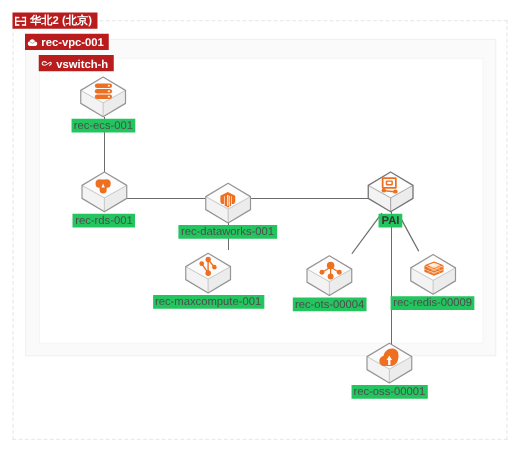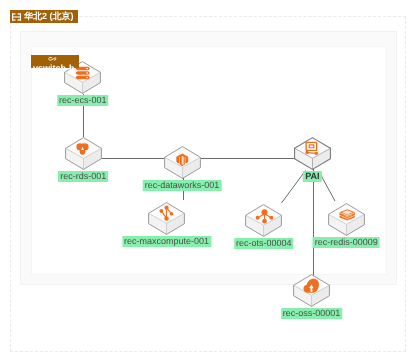--- a/index.html
+++ b/index.html
@@ -8,31 +8,31 @@
     -webkit-font-smoothing:antialiased;text-rendering:geometricPrecision;}
 
   .region-box{position:absolute;left:10px;top:16px;width:396px;height:336px;
     border:1px dashed #e8eaec;box-sizing:border-box;background:#ffffff;}
   .vpc-box{position:absolute;left:20px;top:31px;width:377px;height:254px;
     border:1px solid #f1f2f3;box-sizing:border-box;background:#fafafa;}
   .vsw-box{position:absolute;left:31px;top:46px;width:356px;height:229px;
     border:1px solid #f4f5f6;box-sizing:border-box;background:#ffffff;}
 
   .tab{position:absolute;display:flex;align-items:center;height:13px;
-    background:#a16207;color:#ffffff;font-size:9px;font-weight:bold;
+    background:#b91c1c;color:#ffffff;font-size:9px;font-weight:bold;
     padding:0 4px 0 2px;box-sizing:border-box;white-space:nowrap;}
   .tab .ticon{display:inline-block;margin-right:3px;flex:0 0 auto;line-height:0;}
   .tab svg{display:block;}
 
   .node{position:absolute;width:37px;height:33px;}
   .node svg.hex{position:absolute;left:0;top:0;overflow:visible;}
   .node svg.nicon{position:absolute;}
   .node .lbl{position:absolute;left:50%;transform:translateX(-50%);
     top:34px;font-size:9px;color:#4d4d4d;white-space:nowrap;line-height:11px;
-    background:#86efac;padding:0 2px;}
+    background:#22c55e;padding:0 2px;}
   .node.sel .lbl{font-weight:bold;color:#333333;}
   svg.edges{position:absolute;left:0;top:0;width:417px;height:364px;}
 </style>
 </head>
 <body>
 
 <div id="stage">
 
   <div class="region-box"></div>
   <div class="vpc-box"></div>
@@ -270,22 +270,35 @@
             <rect x="9.8" y="0.6" width="6.2" height="2.2"></rect>
         <rect x="0" y="11.2" width="6.2" height="2.2"></rect>
             <rect x="9.8" y="11.2" width="6.2" height="2.2"></rect>
         <rect x="0" y="6.0" width="16" height="2.0"></rect>
           </g>
         </svg>
     </span>
     <span>华北2 (北京)</span>
   </div>
 
-
-  <div class="tab" style="left:31px;top:55px;flex-direction:column;">
+  <div class="tab" style="left:20px;top:27px;">
+    <span class="ticon">
+      <svg viewBox="0 0 16 12" width="8" height="6">
+          <g fill="#ffffff">
+        <path d="M4.0 11.4 C1.8 11.4 0.2 9.8 0.2 7.9 C0.2 6.2 1.4 4.8 3.0 4.4 C3.4 2.2 5.3 0.6 7.6 0.6 C9.9 0.6 11.8 2.2 12.2 4.4 C14.2 4.6 15.8 6.1 15.8 8.0 C15.8 9.9 14.2 11.4 12.3 11.4 Z"></path>
+      </g>
+      <g fill="none" stroke="#595959" stroke-width="0.8" stroke-linecap="round">
+        <path d="M3.6 4.6 L8.0 7.3 L12.0 4.6"></path>
+      </g>
+        </svg>
+    </span>
+    <span>rec-vpc-001</span>
+  </div>
+
+  <div class="tab" style="left:31px;top:44px;">
     <span class="ticon">
       <svg viewBox="0 0 16 14" width="9" height="8">
           <g fill="none" stroke="#ffffff" stroke-width="1.5" stroke-linecap="round" stroke-linejoin="round">
         <path d="M7.2 5.0 C4.6 3.1 1.2 4.0 1.2 6.5 C1.2 9.0 4.4 9.9 7.2 8.2 L12.5 5.0 C14.6 3.8 15.0 8.5 11.6 9.2"></path>
       </g>
         </svg>
     </span>
     <span>vswitch-h</span>
   </div>
 

